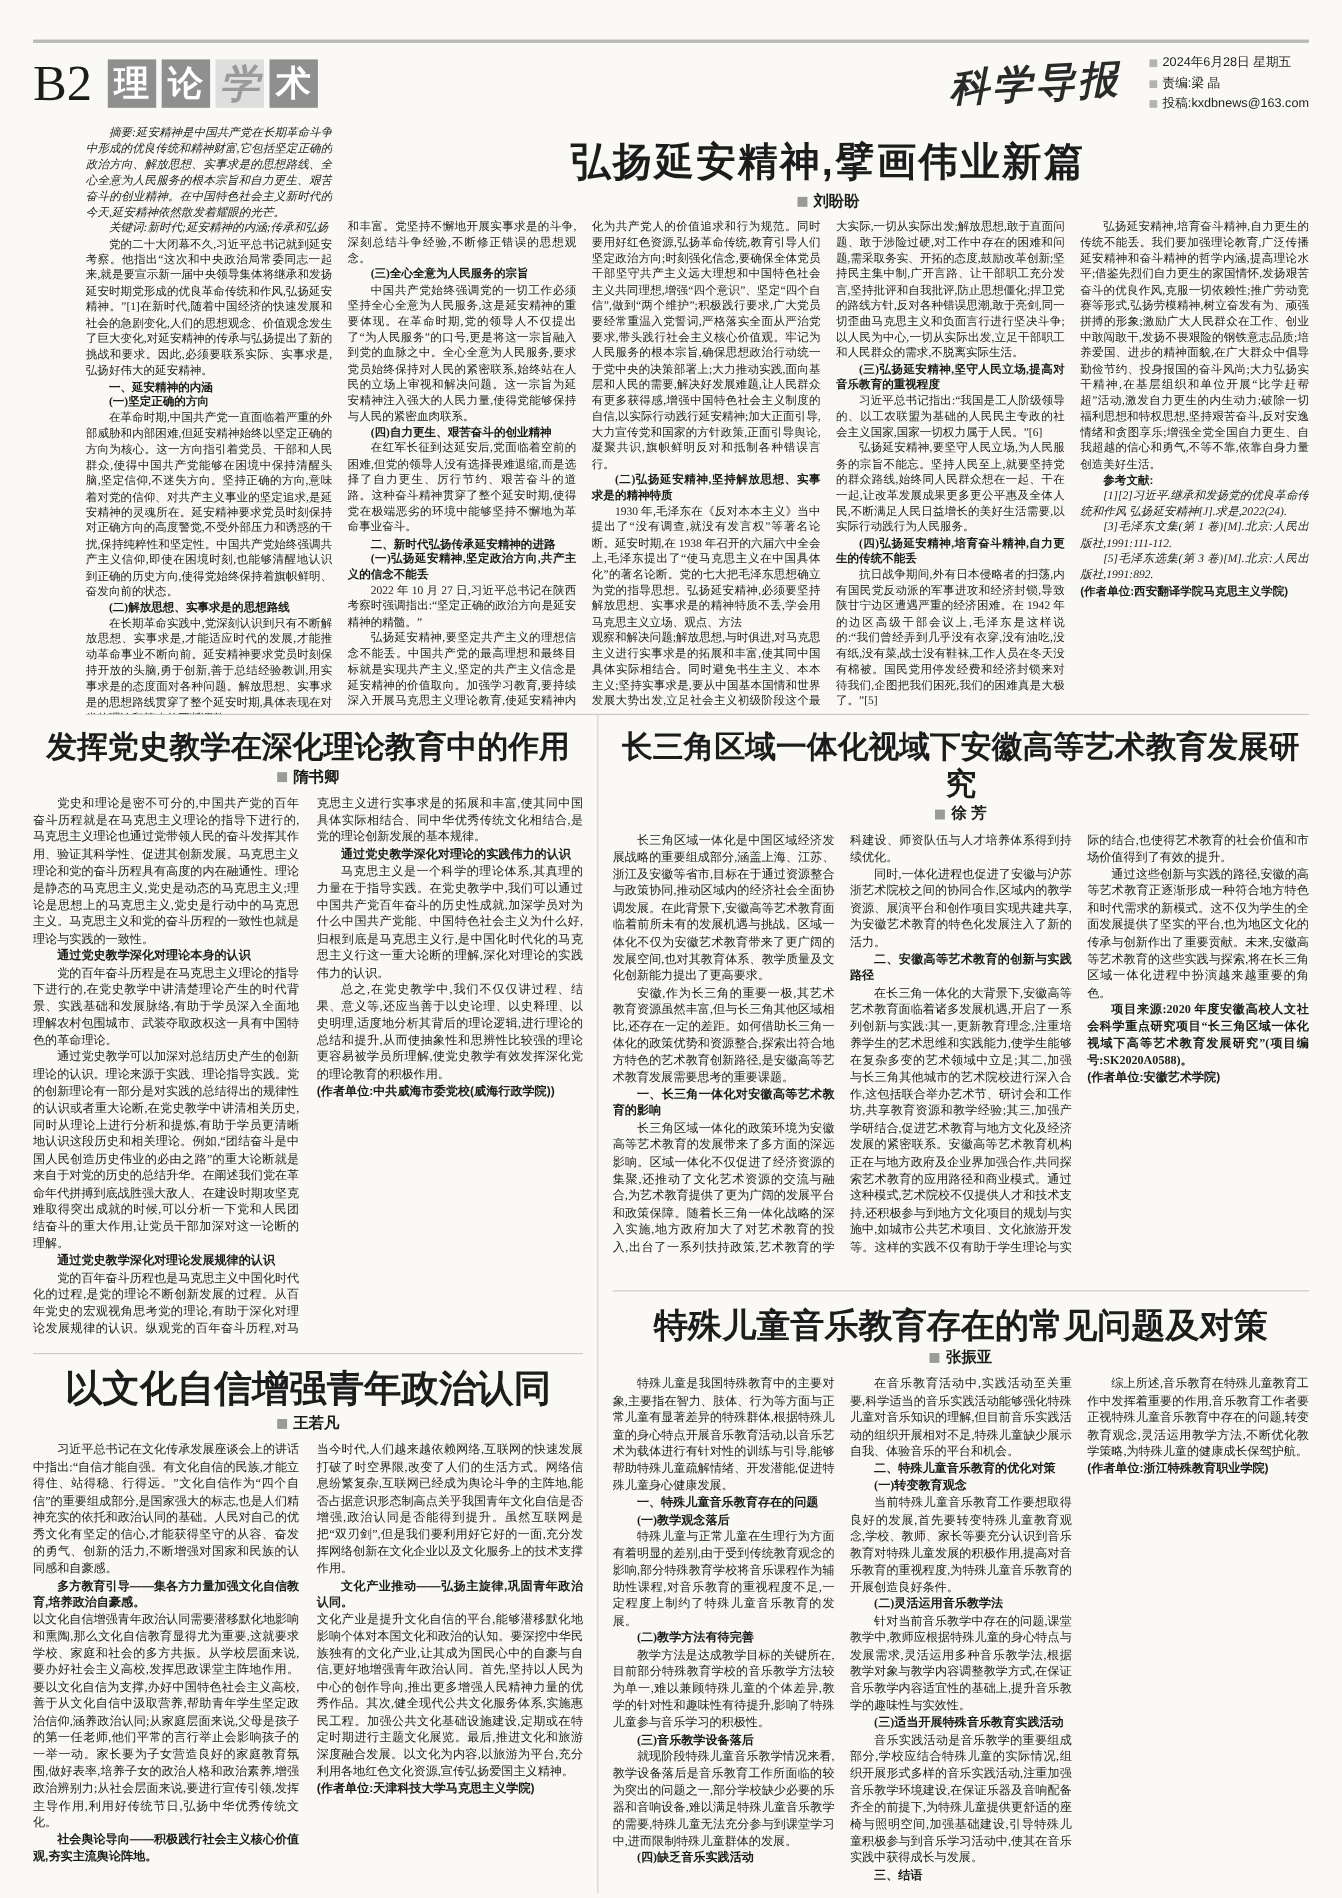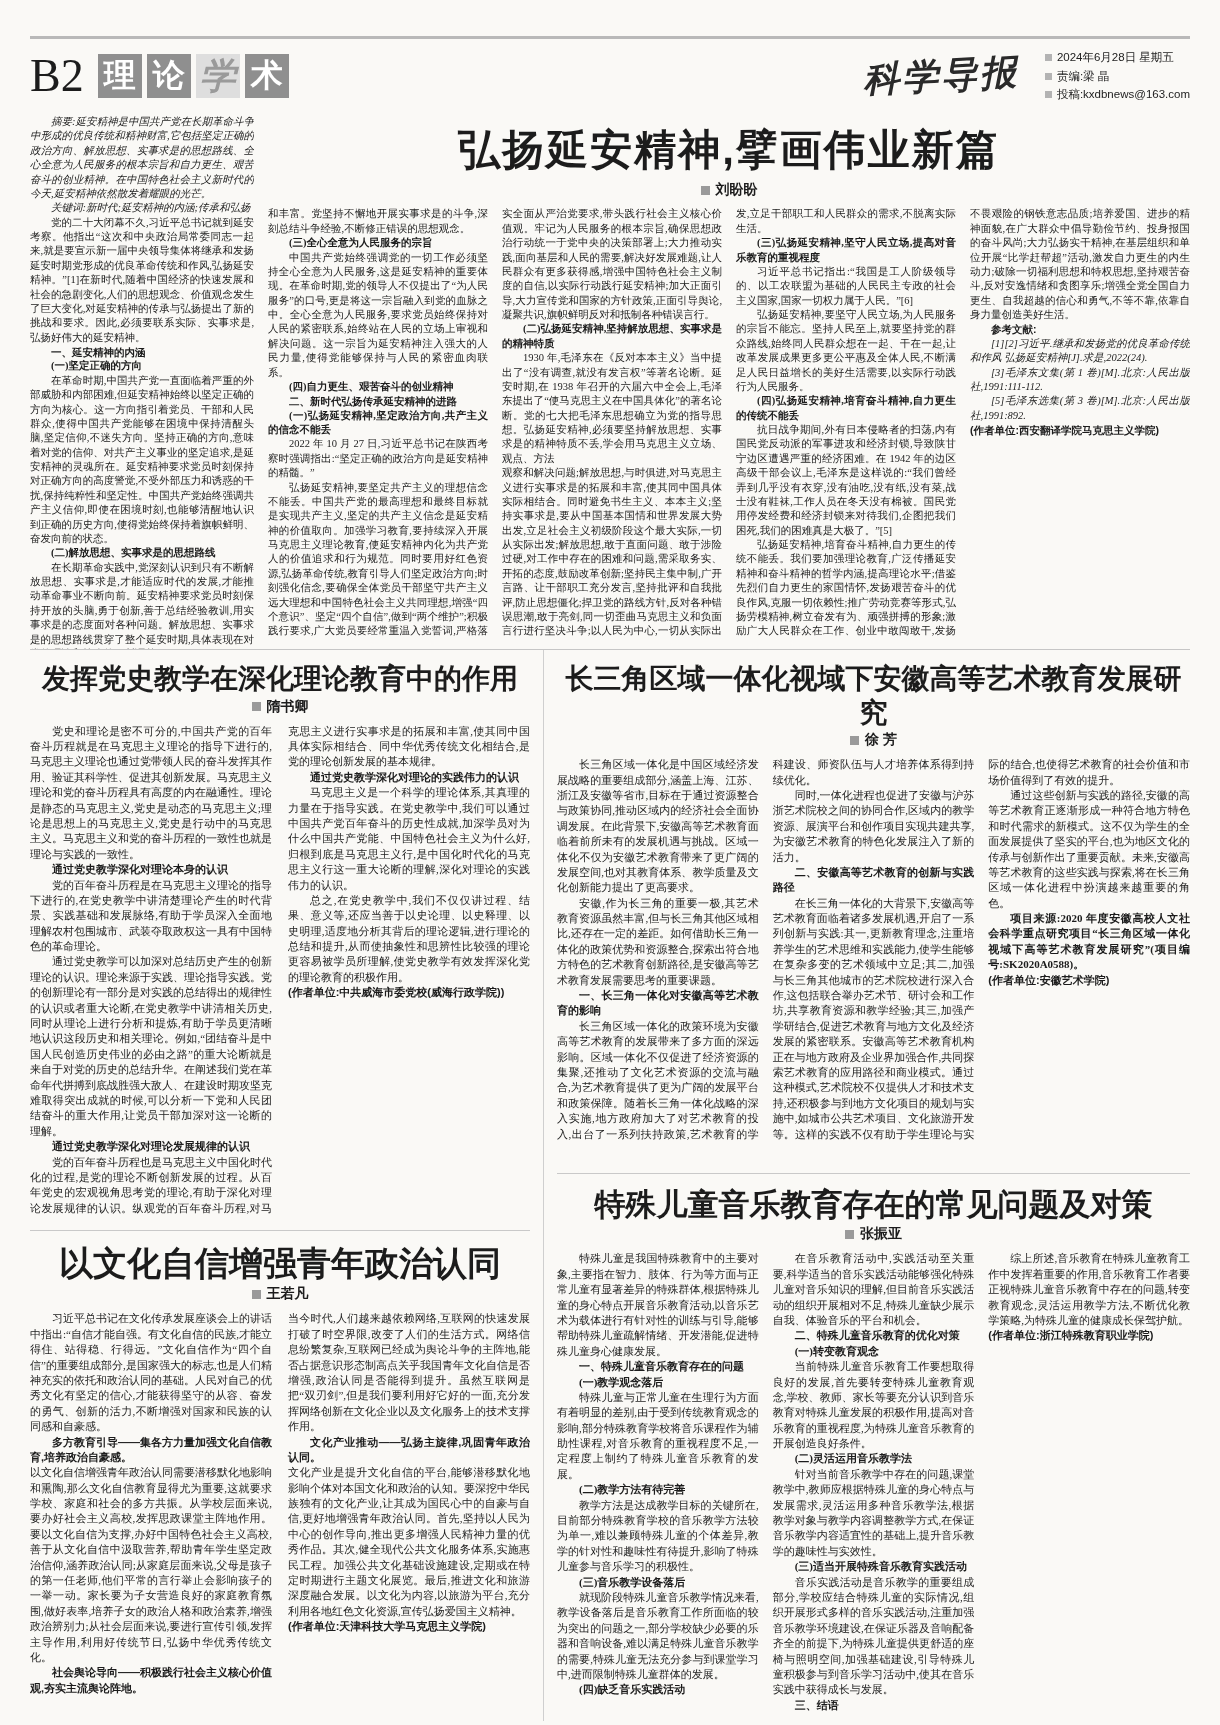--- a/index.html
+++ b/index.html
@@ -34,24 +34,24 @@
   .b{margin:0;text-indent:2em;}
   .b.pc{text-indent:0;}
   .b.h1{font-weight:bold;font-family:"Liberation Sans",sans-serif;}
   .b.h2{font-weight:bold;}
   .b.kai{font-style:italic;}
   .b.ref{font-style:italic;}
   .b.refh{font-weight:bold;font-family:"Liberation Sans",sans-serif;}
   .b.proj{font-weight:bold;}
   .b.author{font-weight:bold;text-align:left;text-indent:0;font-family:"Liberation Sans",sans-serif;}
   
-  .main-art{display:flex;gap:14px;height:534px;border-bottom:1px solid #c6c6c6;padding-top:6px;}
+  .main-art{display:flex;gap:14px;height:534px;border-bottom:1px solid #c6c6c6;padding-top:6px;margin-left:48px;}
   .main-col1{width:224px;flex:none;font-size:10.5px;line-height:1.37;overflow:hidden;text-align:justify;}
   .main-right{flex:1;display:flex;flex-direction:column;min-width:0;}
-  .main-title{font-size:42px;letter-spacing:2px;padding:10px 0 4px;}
+  .main-title{font-size:36px;letter-spacing:2px;padding:10px 0 4px;}
   .main-body{flex:1;columns:4;column-gap:14px;font-size:10.5px;line-height:1.37;}
   
   .lower{display:flex;}
   .lower-left{width:500px;flex:none;border-right:1px solid #cfcfcf;padding-right:13px;}
   .lower-right{flex:1;padding-left:13px;min-width:0;}
   .art2 .art-title{font-size:28px;padding-top:12px;}
   .art2 .body{columns:2;column-gap:16px;height:498px;font-size:11px;line-height:1.4;}
   .art5 .art-title{font-size:34px;padding-top:12px;}
   .art5 .body{columns:2;column-gap:16px;height:386px;font-size:11px;line-height:1.4;}
   .art3 .art-title{font-size:28px;padding-top:12px;}
@@ -107,20 +107,21 @@
       <h1 class="art-title main-title">弘扬延安精神,擘画伟业新篇</h1>
       <div class="byline">
         <span class="bsq"></span>
         <span>刘盼盼</span>
       </div>
       <div class="body main-body">
           <p class="b pc">和丰富。党坚持不懈地开展实事求是的斗争,深刻总结斗争经验,不断修正错误的思想观念。</p>
           <p class="b h2">(三)全心全意为人民服务的宗旨</p>
           <p class="b p">中国共产党始终强调党的一切工作必须坚持全心全意为人民服务,这是延安精神的重要体现。在革命时期,党的领导人不仅提出了“为人民服务”的口号,更是将这一宗旨融入到党的血脉之中。全心全意为人民服务,要求党员始终保持对人民的紧密联系,始终站在人民的立场上审视和解决问题。这一宗旨为延安精神注入强大的人民力量,使得党能够保持与人民的紧密血肉联系。</p>
           <p class="b h2">(四)自力更生、艰苦奋斗的创业精神</p>
+          <p class="b p">在红军长征到达延安后,党面临着空前的困难,但党的领导人没有选择畏难退缩,而是选择了自力更生、厉行节约、艰苦奋斗的道路。这种奋斗精神贯穿了整个延安时期,使得党在极端恶劣的环境中能够坚持不懈地为革命事业奋斗。</p>
           <p class="b h1">二、新时代弘扬传承延安精神的进路</p>
           <p class="b h2">(一)弘扬延安精神,坚定政治方向,共产主义的信念不能丢</p>
           <p class="b p">2022 年 10 月 27 日,习近平总书记在陕西考察时强调指出:“坚定正确的政治方向是延安精神的精髓。”</p>
           <p class="b p">弘扬延安精神,要坚定共产主义的理想信念不能丢。中国共产党的最高理想和最终目标就是实现共产主义,坚定的共产主义信念是延安精神的价值取向。加强学习教育,要持续深入开展马克思主义理论教育,使延安精神内化为共产党人的价值追求和行为规范。同时要用好红色资源,弘扬革命传统,教育引导人们坚定政治方向;时刻强化信念,要确保全体党员干部坚守共产主义远大理想和中国特色社会主义共同理想,增强“四个意识”、坚定“四个自信”,做到“两个维护”;积极践行要求,广大党员要经常重温入党誓词,严格落实全面从严治党要求,带头践行社会主义核心价值观。牢记为人民服务的根本宗旨,确保思想政治行动统一于党中央的决策部署上;大力推动实践,面向基层和人民的需要,解决好发展难题,让人民群众有更多获得感,增强中国特色社会主义制度的自信,以实际行动践行延安精神;加大正面引导,大力宣传党和国家的方针政策,正面引导舆论,凝聚共识,旗帜鲜明反对和抵制各种错误言行。</p>
           <p class="b h2">(二)弘扬延安精神,坚持解放思想、实事求是的精神特质</p>
           <p class="b p">1930 年,毛泽东在《反对本本主义》当中提出了“没有调查,就没有发言权”等著名论断。延安时期,在 1938 年召开的六届六中全会上,毛泽东提出了“使马克思主义在中国具体化”的著名论断。党的七大把毛泽东思想确立为党的指导思想。弘扬延安精神,必须要坚持解放思想、实事求是的精神特质不丢,学会用马克思主义立场、观点、方法</p>
           <p class="b pc">观察和解决问题;解放思想,与时俱进,对马克思主义进行实事求是的拓展和丰富,使其同中国具体实际相结合。同时避免书生主义、本本主义;坚持实事求是,要从中国基本国情和世界发展大势出发,立足社会主义初级阶段这个最大实际,一切从实际出发;解放思想,敢于直面问题、敢于涉险过硬,对工作中存在的困难和问题,需采取务实、开拓的态度,鼓励改革创新;坚持民主集中制,广开言路、让干部职工充分发言,坚持批评和自我批评,防止思想僵化;捍卫党的路线方针,反对各种错误思潮,敢于亮剑,同一切歪曲马克思主义和负面言行进行坚决斗争;以人民为中心,一切从实际出发,立足干部职工和人民群众的需求,不脱离实际生活。</p>
           <p class="b h2">(三)弘扬延安精神,坚守人民立场,提高对音乐教育的重视程度</p>
           <p class="b p">习近平总书记指出:“我国是工人阶级领导的、以工农联盟为基础的人民民主专政的社会主义国家,国家一切权力属于人民。”[6]</p>
           <p class="b p">弘扬延安精神,要坚守人民立场,为人民服务的宗旨不能忘。坚持人民至上,就要坚持党的群众路线,始终同人民群众想在一起、干在一起,让改革发展成果更多更公平惠及全体人民,不断满足人民日益增长的美好生活需要,以实际行动践行为人民服务。</p>

